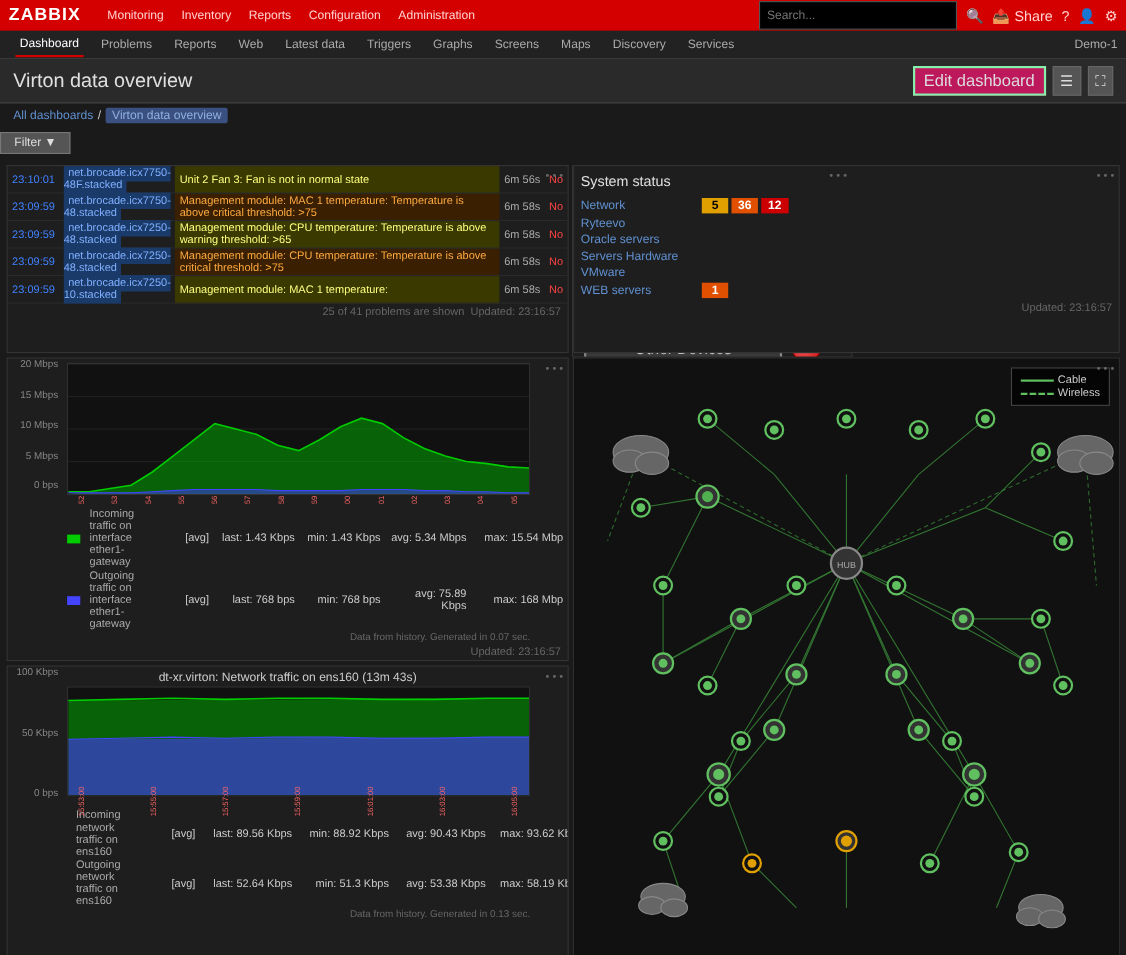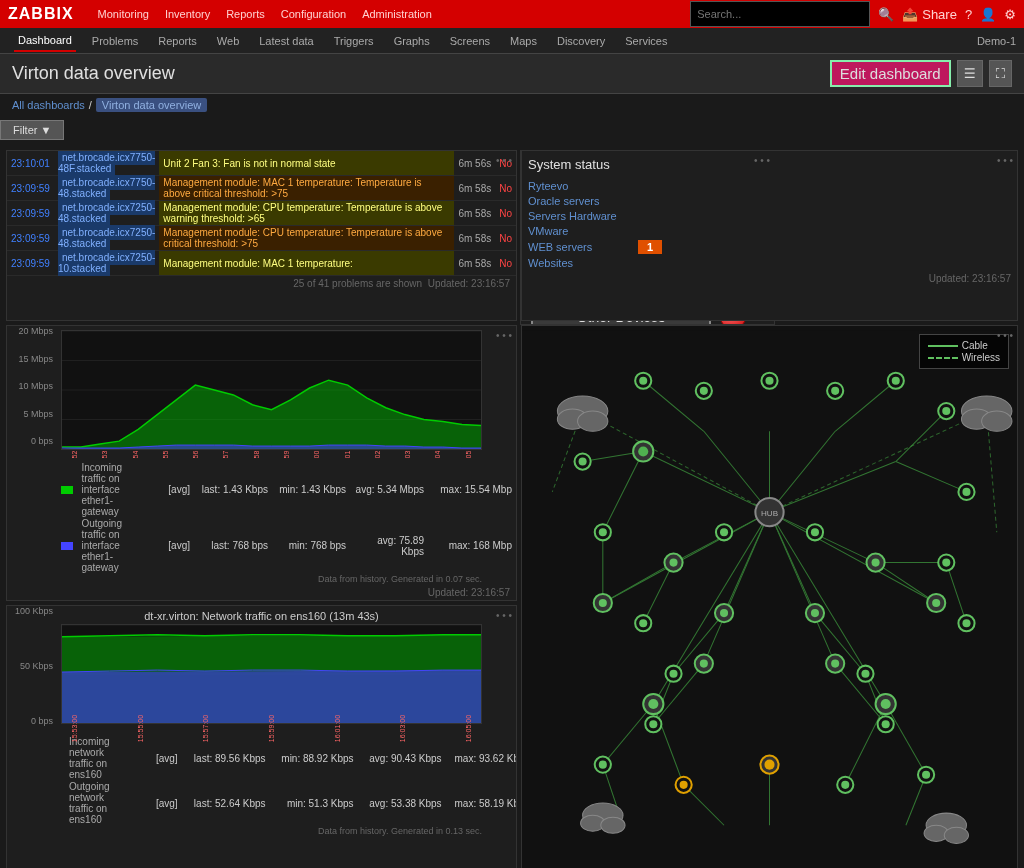--- a/index.html
+++ b/index.html
@@ -221,39 +221,44 @@
       </div>
 
     </div>
   </div>
 
   <div class="panel status-panel" style="grid-column:2; grid-row:1;">
     <span class="panel-menu">• • •</span>
     <div class="status-title">System status</div>
 
     <div class="status-row">
+      <span class="status-name">Network</span>
+      <div class="status-badges">
+        <span class="badge badge-yellow">5</span>
+        <span class="badge badge-orange">36</span>
+        <span class="badge badge-red">12</span>
+      </div>
+    </div>
+    <div class="status-row">
       <span class="status-name">Ryteevo</span>
     </div>
     <div class="status-row">
       <span class="status-name">Oracle servers</span>
     </div>
     <div class="status-row">
       <span class="status-name">Servers Hardware</span>
     </div>
     <div class="status-row">
       <span class="status-name">VMware</span>
     </div>
     <div class="status-row">
       <span class="status-name">WEB servers</span>
       <div class="status-badges">
         <span class="badge badge-orange">1</span>
       </div>
-    </div>
-    <div class="status-row">
-      <span class="status-name">Websites</span>
     </div>
 
     <div class="status-updated">Updated: 23:16:57</div>
   </div>
 
   <div class="panel chart-panel" style="grid-column:1; grid-row:2;">
     <span class="panel-menu">• • •</span>
     <div style="display:flex;">
       <div class="chart-y-labels">
         <span>20 Mbps</span>

